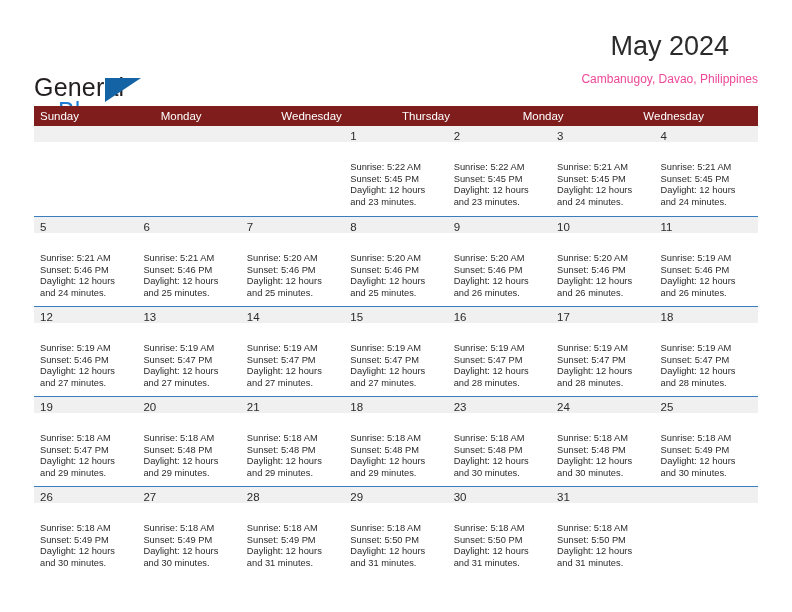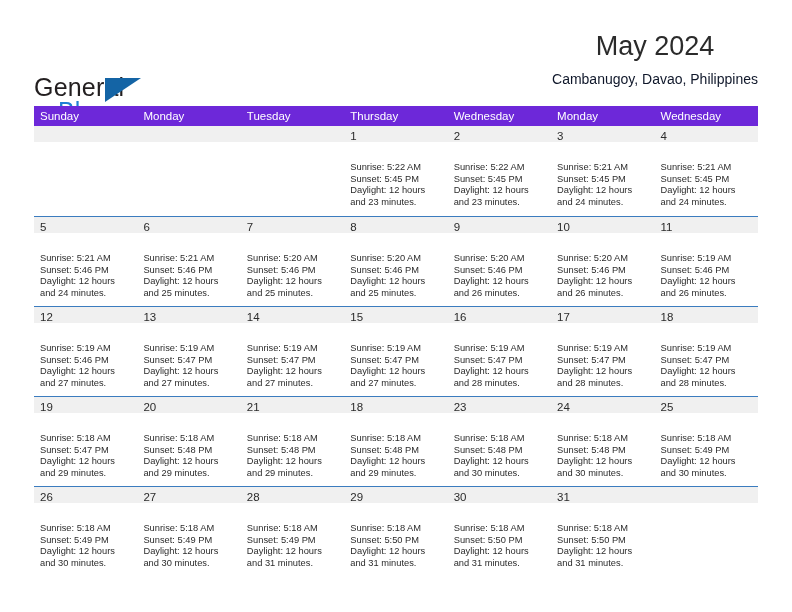--- a/index.html
+++ b/index.html
@@ -71,36 +71,36 @@
     text-align: center;
   }
   .cal-title {
     font-size: 27px;
     color: #2b2b2b;
     line-height: 32px;
     white-space: nowrap;
   }
   .cal-subtitle {
     margin-top: 9px;
-    font-size: 14px;
-    color: #0f172a;
+    font-size: 12px;
+    color: #ec4899;
     line-height: 17px;
     white-space: nowrap;
   }
 
   
   .calendar {
     position: absolute;
     left: 34px;
     top: 106px;
     width: 724px;
   }
   .weekdays {
     display: flex;
-    background: #6d28d9;
+    background: #7f1d1d;
     height: 20px;
   }
   .weekday {
     flex: 1 1 0;
     color: #ffffff;
     font-size: 11.5px;
     line-height: 20px;
     padding-left: 6px;
     box-sizing: border-box;
     white-space: nowrap;
@@ -163,23 +163,22 @@
       <div class="cal-title">May 2024</div>
       <div class="cal-subtitle">Cambanugoy, Davao, Philippines</div>
     </div>
 
   </div>
 
   <div class="calendar">
     <div class="weekdays" id="weekday-row">
         <div class="weekday">Sunday</div>
         <div class="weekday">Monday</div>
-        <div class="weekday">Tuesday</div>
+        <div class="weekday">Wednesday</div>
         <div class="weekday">Thursday</div>
-        <div class="weekday">Wednesday</div>
         <div class="weekday">Monday</div>
         <div class="weekday">Wednesday</div>
       </div>
     <div id="weeks-container">
         <div class="week">
           <div class="day-cell">
             <div class="day-number-band"><span class="day-number"></span></div>
           </div>
           <div class="day-cell">
             <div class="day-number-band"><span class="day-number"></span></div>

